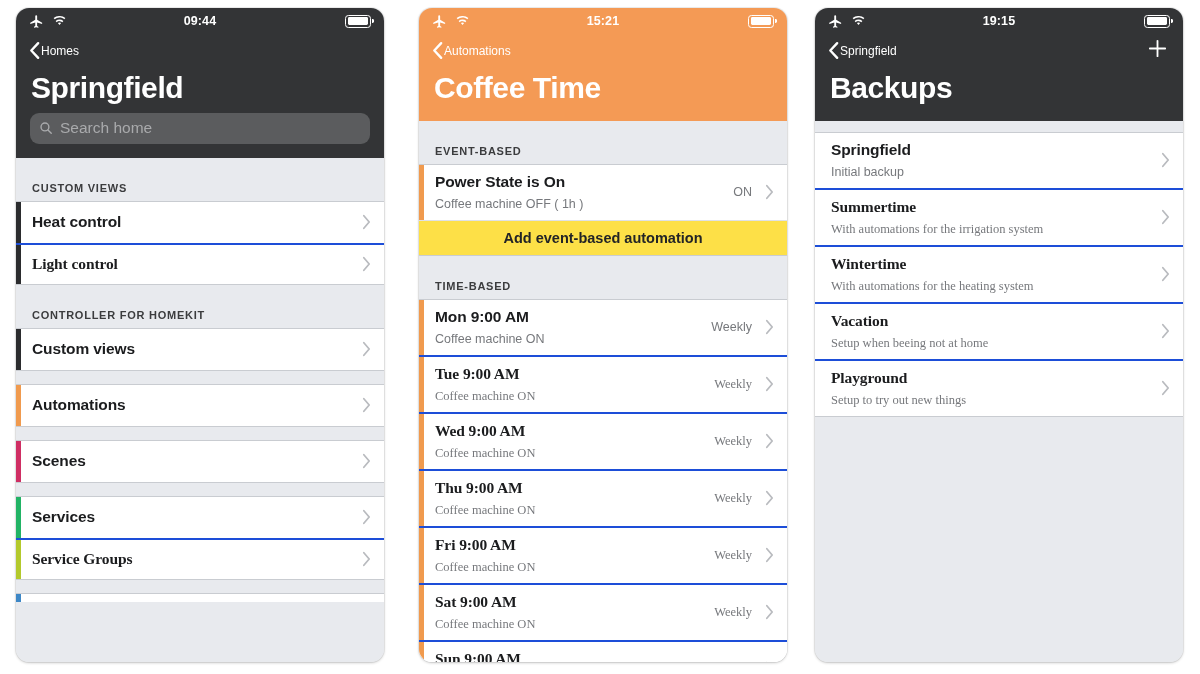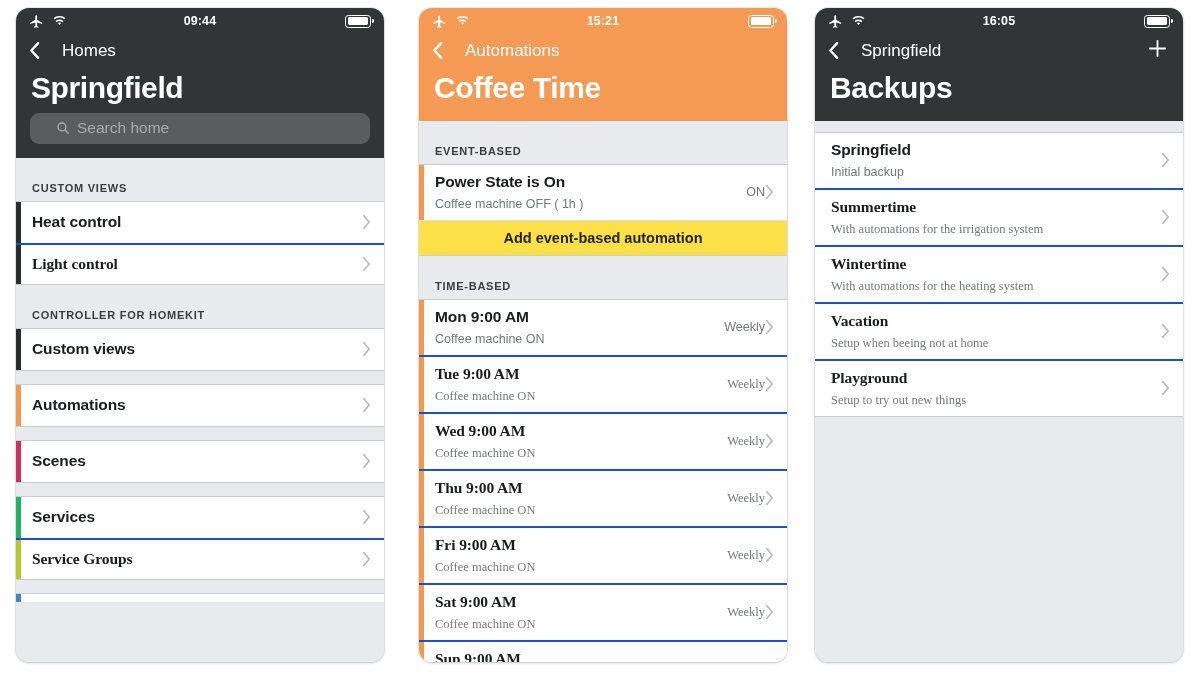--- a/index.html
+++ b/index.html
@@ -72,22 +72,22 @@
 
   
   .navhead { flex: none; padding: 0 0 14px 0; }
   .navrow {
     height: 33px;
     display: flex;
     align-items: center;
     padding: 0 14px 0 13px;
   }
   .backbtn {
-    display: flex; align-items: center; gap: 22px;
-    font-size: 17px;
+    display: flex; align-items: center; gap: 1px;
+    font-size: 12px;
     cursor: pointer;
   }
   .chev-back { width: 11px; height: 19px; display:block; }
   .plusbtn { margin-left: auto; cursor: pointer; display: block; }
   .bigtitle {
     font-size: 30px;
     font-weight: bold;
     letter-spacing: -0.4px;
     padding: 2px 15px 0 15px;
     line-height: 1.25;
@@ -101,21 +101,21 @@
 
   
   .searchwrap { padding: 6px 14px 0 14px; }
   .searchbar {
     height: 31px;
     background: #5b5c5e;
     border-radius: 9px;
     display: flex;
     align-items: center;
     gap: 7px;
-    padding: 0 26px;
+    padding: 0 9px;
     cursor: text;
   }
   .searchbar .ph { color: #a9aaac; font-size: 15.5px; }
 
   
   .content {
     background: #e8eaee;
     flex: 1;
     overflow: hidden;
     position: relative;
@@ -161,20 +161,21 @@
   }
   .row .sub {
     font-size: 12.5px;
     color: #76787c;
     line-height: 1.35;
     margin-top: 4px;
   }
   .row .meta {
     font-size: 12.5px;
     color: #76787c;
+    margin-right: 13px;
     white-space: nowrap;
     text-align: right;
   }
   .chev {
     width: 9px; height: 16px;
     flex: none;
     color: #b9bbbf;
   }
   .row.tall { min-height: 48px; }
 
@@ -486,21 +487,21 @@
             <svg class="ic" width="15" height="15" viewBox="0 0 24 24" fill="#fff">
                 <path d="M21 16v-2l-8-5V3.5A1.5 1.5 0 0 0 11.5 2 1.5 1.5 0 0 0 10 3.5V9l-8 5v2l8-2.5V19l-2 1.5V22l3.5-1 3.5 1v-1.5L13 19v-5.5l8 2.5z"></path>
               </svg>
           </span>
           <span>
             <svg class="ic" width="15" height="12" viewBox="0 0 24 18" fill="#fff">
                 <path d="M12 15.5 14.6 12.3a4.2 4.2 0 0 0-5.2 0zM12 9.2c1.7 0 3.3.6 4.6 1.6l1.6-2A9.6 9.6 0 0 0 12 6.6a9.6 9.6 0 0 0-6.2 2.2l1.6 2A7.3 7.3 0 0 1 12 9.2zM12 3.4c2.9 0 5.6 1 7.8 2.7l1.6-2A13.3 13.3 0 0 0 12 .9 13.3 13.3 0 0 0 2.6 4.1l1.6 2A12.3 12.3 0 0 1 12 3.4z"></path>
               </svg>
           </span>
         </div>
-        <div class="sb-time">16:05</div>
+        <div class="sb-time">19:15</div>
         <div class="sb-right">
           <span class="batt"></span>
         </div>
       </div>
 
       <div class="navhead theme-dark">
         <div class="navrow">
           <div class="backbtn">
             <svg class="chev-back" viewBox="0 0 12 20" fill="none" stroke="#fff" stroke-width="2.6" stroke-linecap="round" stroke-linejoin="round">
                 <polyline points="10,2 2.5,10 10,18"></polyline>

